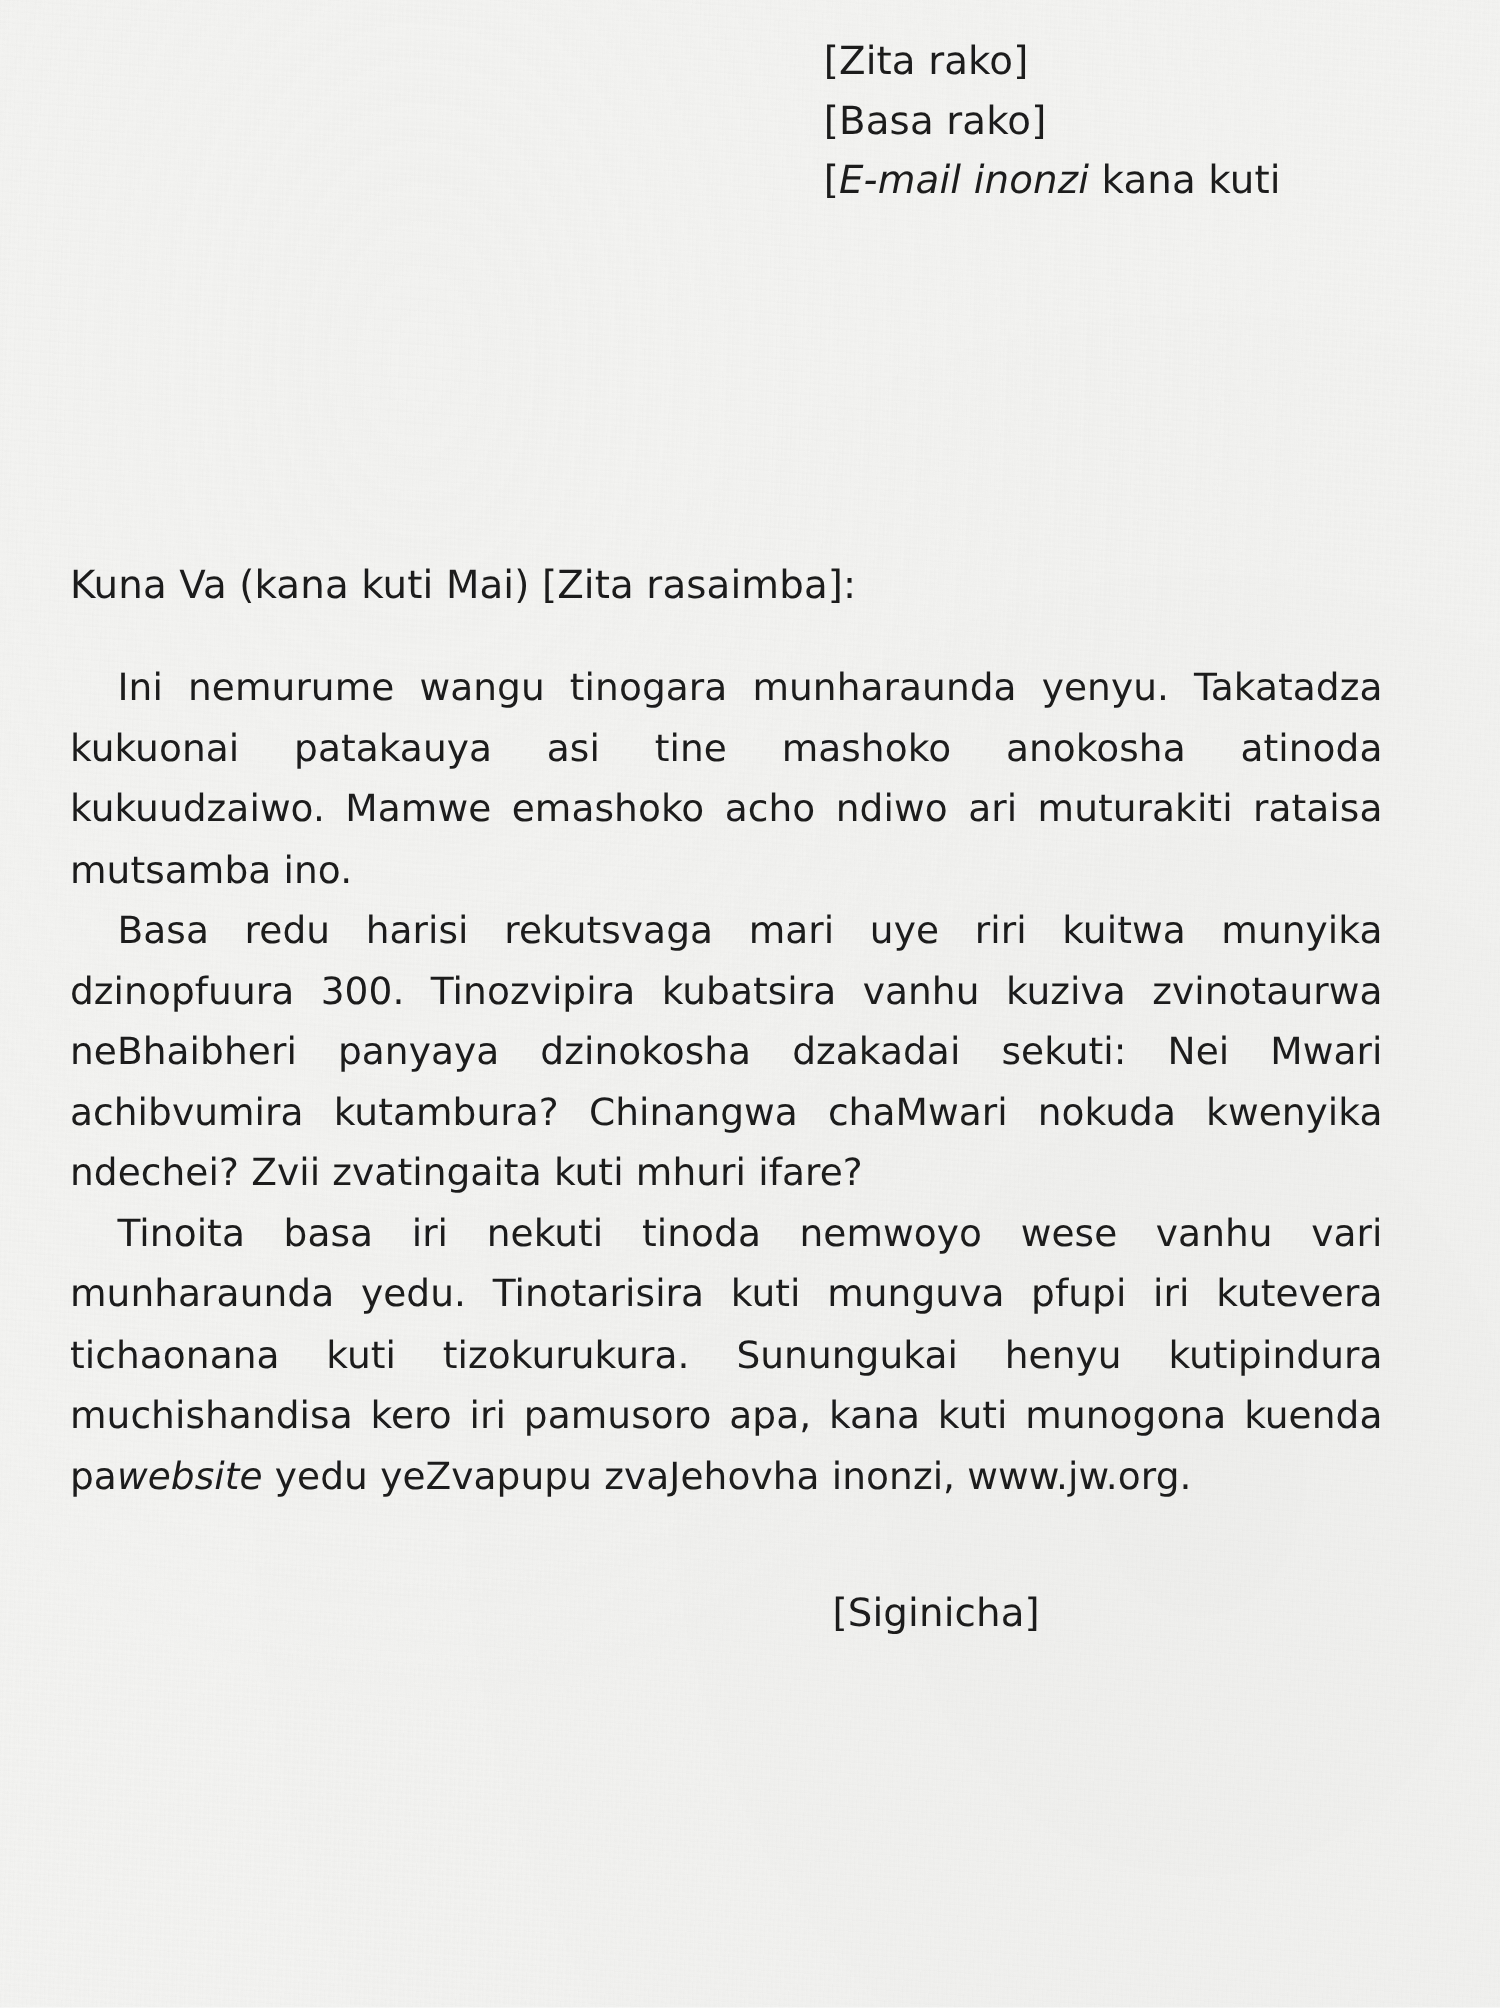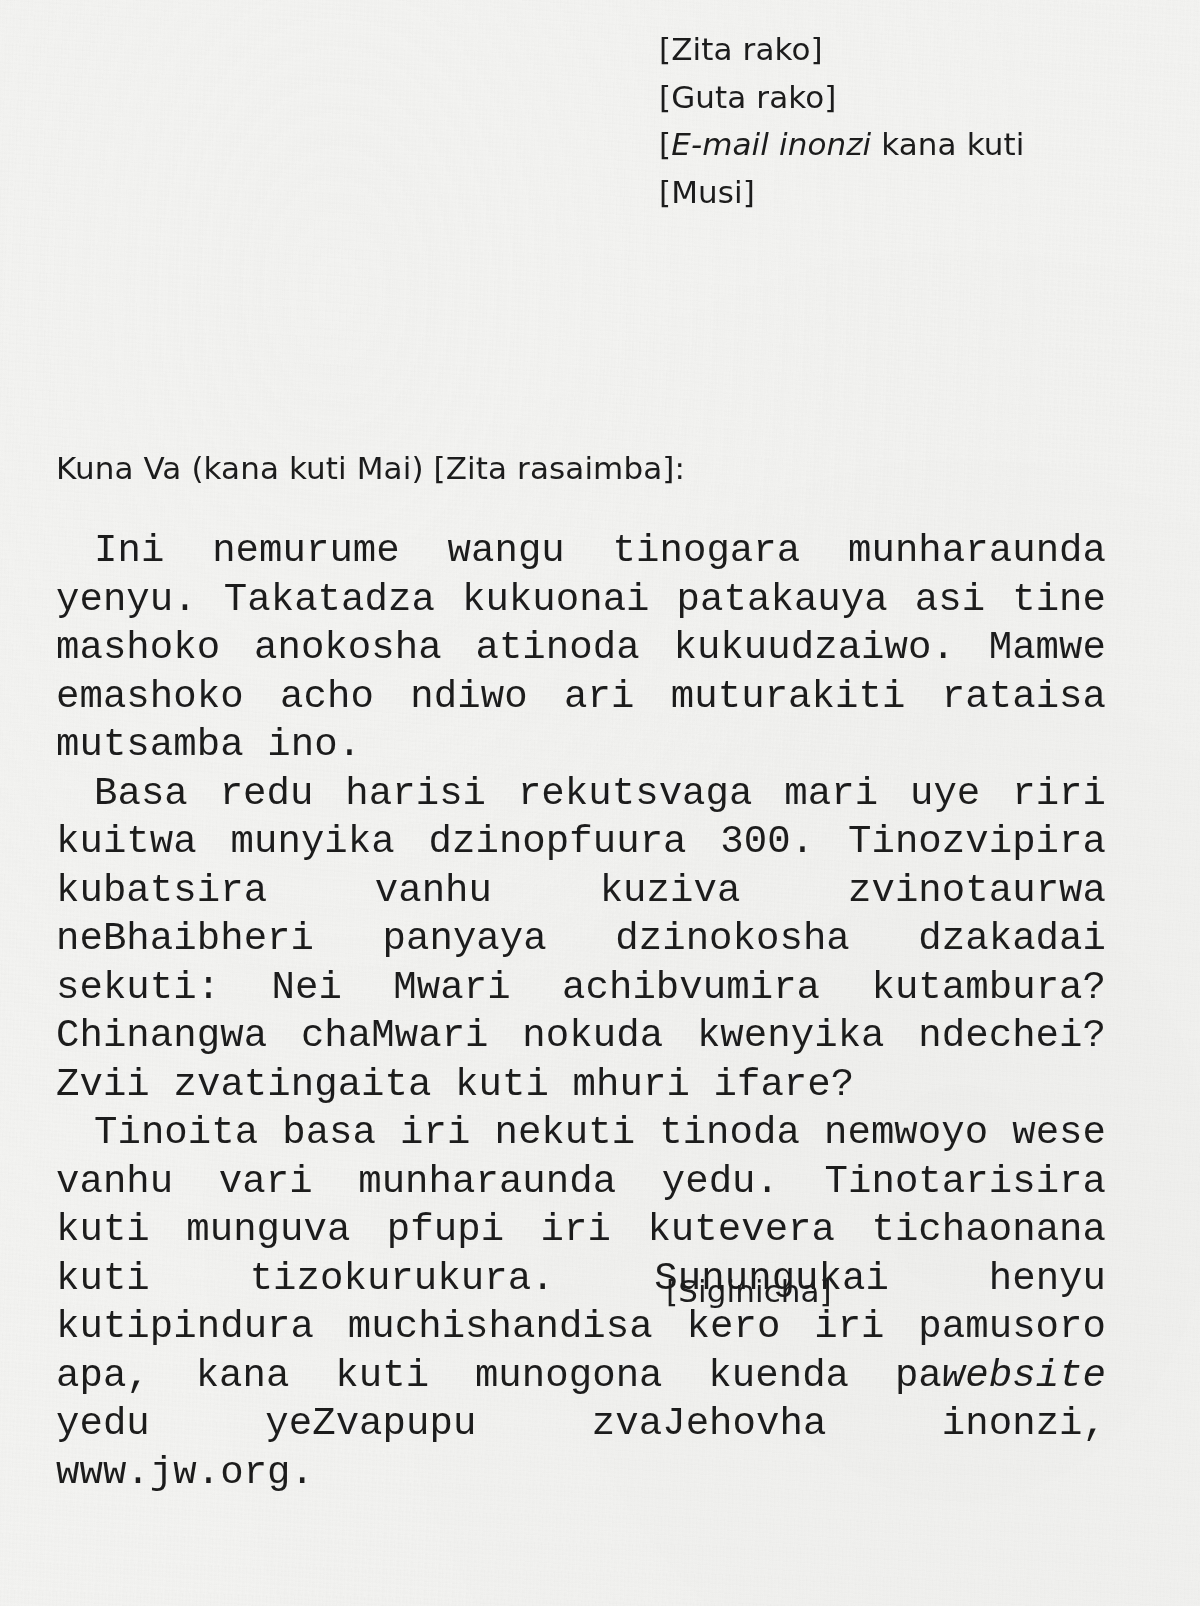--- a/index.html
+++ b/index.html
@@ -74,28 +74,27 @@
     line-height: 44px;
     letter-spacing: 0.1px;
   }
 
   
   .body-text {
     position: absolute;
     left: 56px;
     top: 527px;
     width: 1050px;
-    font-size: 39px;
+    font-size: 30px;
     line-height: 48.5px;
     text-align: justify;
     text-justify: inter-word;
     letter-spacing: 0.05px;
     word-spacing: 0.2px;
     hyphens: manual;
-    font-family: Liberation Mono, monospace;
   }
   .body-text p {
     margin: 0 0 0 0;
     text-indent: 38px;
   }
   .body-text p:last-child {
     text-align: justify;
   }
   
 
@@ -113,23 +112,22 @@
 </style>
 </head>
 <body>
 
 <div class="page">
 
   <div class="paper-texture"></div>
 
   <div class="letterhead">
     <div class="lh-line">[Zita rako]</div>
-    <div class="lh-line">[Guta rako]</div>
+    <div class="lh-line">[Basa rako]</div>
     <div class="lh-line"><span>[</span><em>E-mail inonzi</em><span> kana kuti</span></div>
-    <div class="lh-line">[Musi]</div>
   </div>
 
   <div class="salutation">Kuna Va (kana kuti Mai) [Zita rasaimba]:</div>
 
   <div class="body-text">
     <p>Ini nemurume wangu tinogara munharaunda yenyu. Takatadza kukuonai patakauya asi tine mashoko anokosha atinoda kukuudzaiwo. Mamwe emashoko acho ndiwo ari muturakiti rataisa mutsamba ino.</p>
     <p>Basa redu harisi rekutsvaga mari uye riri kuitwa munyika dzinopfuura 300. Tinozvipira kubatsira vanhu kuziva zvinotaurwa neBhaibheri panyaya dzinokosha dzakadai sekuti: Nei Mwari achibvumira kutambura? Chinangwa chaMwari nokuda kwenyika ndechei? Zvii zvatingaita kuti mhuri ifare?</p>
     <p><span>Tinoita basa iri nekuti tinoda nemwoyo wese vanhu vari munharaunda yedu. Tinotarisira kuti munguva pfupi iri kutevera tichaonana kuti tizokurukura. Sunungukai henyu kutipindura muchishandisa kero iri pamusoro apa, kana kuti munogona kuenda pa</span><em>website</em><span> yedu yeZvapupu zvaJehovha inonzi, www.jw.org.</span></p>
   </div>
 

